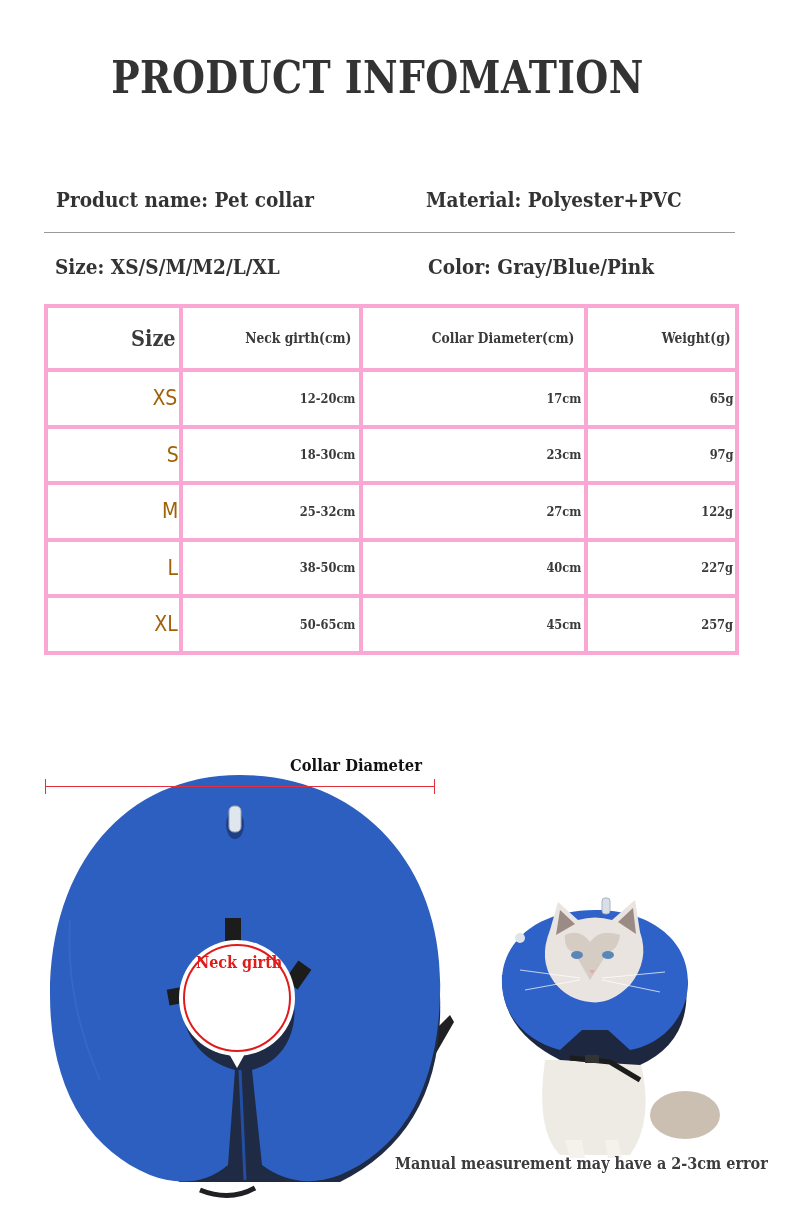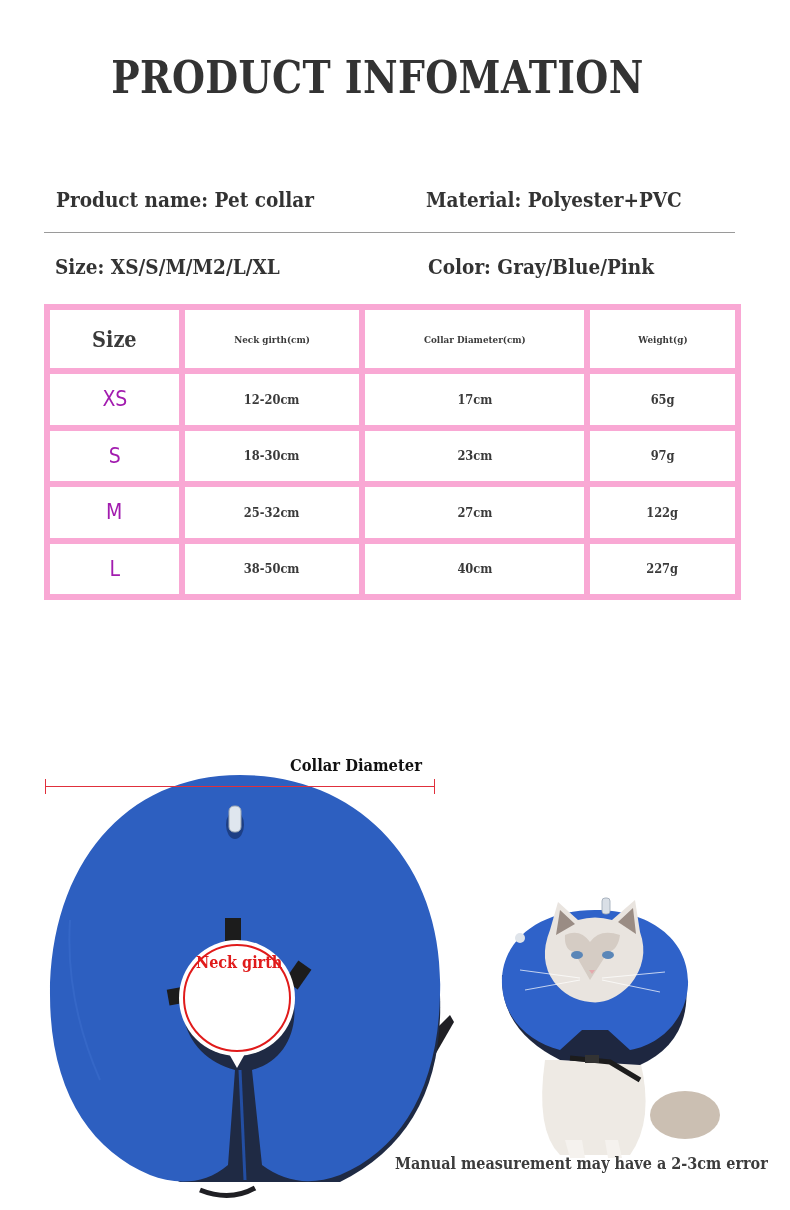--- a/index.html
+++ b/index.html
@@ -16,29 +16,29 @@
     font-size: 21px; color: #333333; white-space: nowrap;
     transform: scaleX(0.88); transform-origin: left center;
   }
   .info-divider { position: absolute; left: 44px; top: 232px; width: 691px; height: 1px; background: #9a9a9a; }
 
   table.size-table {
     position: absolute; left: 44px; top: 304px; width: 691px;
     border-collapse: collapse; table-layout: fixed;
   }
   table.size-table td, table.size-table th {
-    border: 6px solid #f9a8d4; text-align: center; vertical-align: middle;
+    border: 4px solid #f9a8d4; text-align: right; vertical-align: middle;
     font-family: "DejaVu Serif", serif; font-weight: bold; color: #3a3a3a;
   }
-  table.size-table th { height: 64px; font-size: 10px; }
+  table.size-table th { height: 64px; font-size: 14px; }
   table.size-table th.size-h { font-size: 22px; }
   table.size-table th span, table.size-table td span { display: inline-block; transform: scaleX(0.88); }
   table.size-table td { height: 56.5px; font-size: 13px; }
   table.size-table td.size-cell {
-    font-family: "DejaVu Sans", sans-serif; font-weight: normal; font-size: 21px; color: #a21caf;
+    font-family: "DejaVu Sans", sans-serif; font-weight: normal; font-size: 21px; color: #a16207;
   }
   table.size-table td.size-cell span { transform: scaleX(0.9); }
   table.size-table tr.body-row:nth-child(n) td { border-top-color: #cfcfcf; }
 
   .diagram { position: absolute; left: 0; top: 740px; width: 790px; height: 470px; }
   .diam-label {
     position: absolute; left: 290px; top: 16px; font-weight: bold; font-size: 16px;
     color: #111; font-family: "DejaVu Serif", serif; transform: scaleX(0.92); transform-origin: left center; white-space: nowrap;
   }
   .diam-line { position: absolute; left: 45px; top: 46px; width: 390px; height: 1px; background: #e0303c; }
@@ -102,20 +102,26 @@
       <td><span>25-32cm</span></td>
       <td><span>27cm</span></td>
       <td><span>122g</span></td>
     </tr>
     <tr class="body-row">
       <td class="size-cell"><span>L</span></td>
       <td><span>38-50cm</span></td>
       <td><span>40cm</span></td>
       <td><span>227g</span></td>
     </tr>
+    <tr class="body-row">
+      <td class="size-cell"><span>XL</span></td>
+      <td><span>50-65cm</span></td>
+      <td><span>45cm</span></td>
+      <td><span>257g</span></td>
+    </tr>
   </tbody>
 </table>
 
 <div class="diagram">
 
   <svg class="collar-svg" width="420" height="440" viewBox="0 0 420 440">
 
     <path d="M395 260 L410 245 L414 252 L395 285 Z" fill="#1f1f24"></path>
     <path d="M160 420 Q190 432 215 418" stroke="#1f1f24" stroke-width="5" fill="none"></path>
 

